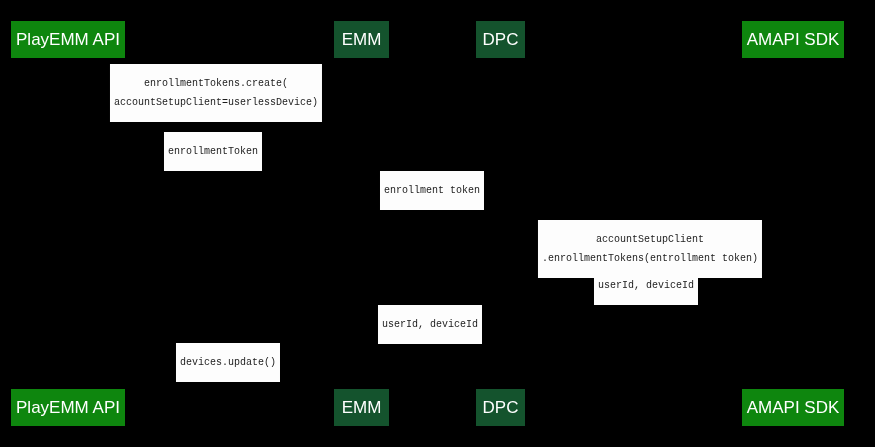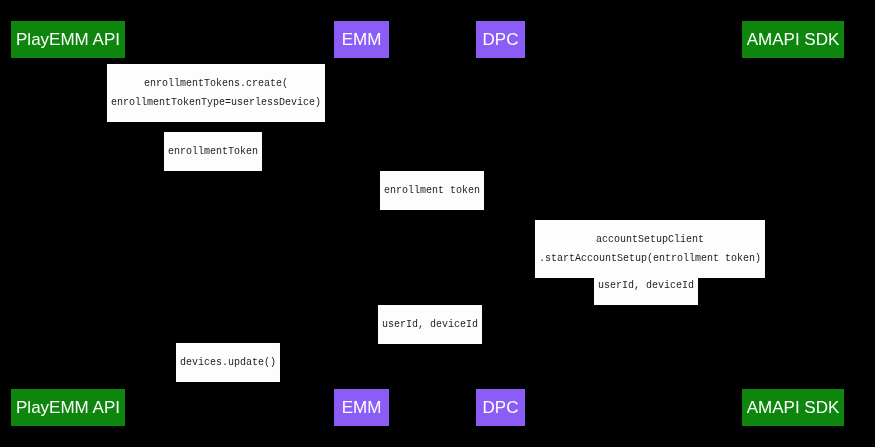--- a/index.html
+++ b/index.html
@@ -19,21 +19,21 @@
     position: absolute;
     height: 37px;
     display: flex;
     align-items: center;
     justify-content: center;
     color: #ffffff;
     font-size: 17px;
     white-space: nowrap;
   }
   .actor.green { background: #0e860e; }
-  .actor.blue  { background: #8b5cf6; }
+  .actor.blue  { background: #14532d; }
   .msg {
     position: absolute;
     transform: translateX(-50%);
     background: #fdfdfd;
     color: #1c1c1c;
     font-size: 10px;
     line-height: 19px;
     padding: 10px 4px;
     text-align: center;
     white-space: nowrap;
@@ -46,30 +46,30 @@
 
 <div id="canvas">
 
   <div class="actor green" style="left:11px;  top:21px; width:114px;">PlayEMM API</div>
   <div class="actor blue" style="left:334px; top:21px; width:55px;">EMM</div>
   <div class="actor blue" style="left:476px; top:21px; width:49px;">DPC</div>
   <div class="actor green" style="left:742px; top:21px; width:102px;">AMAPI SDK</div>
 
   <div class="msg" style="left:216px; top:64px;">
     <div class="line">enrollmentTokens.create(</div>
-    <div class="line">enrollmentTokenType=userlessDevice)</div>
+    <div class="line">accountSetupClient=userlessDevice)</div>
   </div>
 
   <div class="msg" style="left:213px; top:132px;">enrollmentToken</div>
 
   <div class="msg" style="left:432px; top:171px;">enrollment token</div>
 
   <div class="msg" style="left:650px; top:198px;margin-top:22px;">
     <div class="line">accountSetupClient</div>
-    <div class="line">.startAccountSetup(entrollment token)</div>
+    <div class="line">.enrollmentTokens(entrollment token)</div>
   </div>
 
   <div class="msg" style="left:646px; top:266px;">userId, deviceId</div>
 
   <div class="msg" style="left:430px; top:305px;">userId, deviceId</div>
 
   <div class="msg" style="left:228px; top:343px;">devices.update()</div>
 
   <div class="actor green" style="left:11px;  top:389px; width:114px;">PlayEMM API</div>
   <div class="actor blue" style="left:334px; top:389px; width:55px;">EMM</div>

